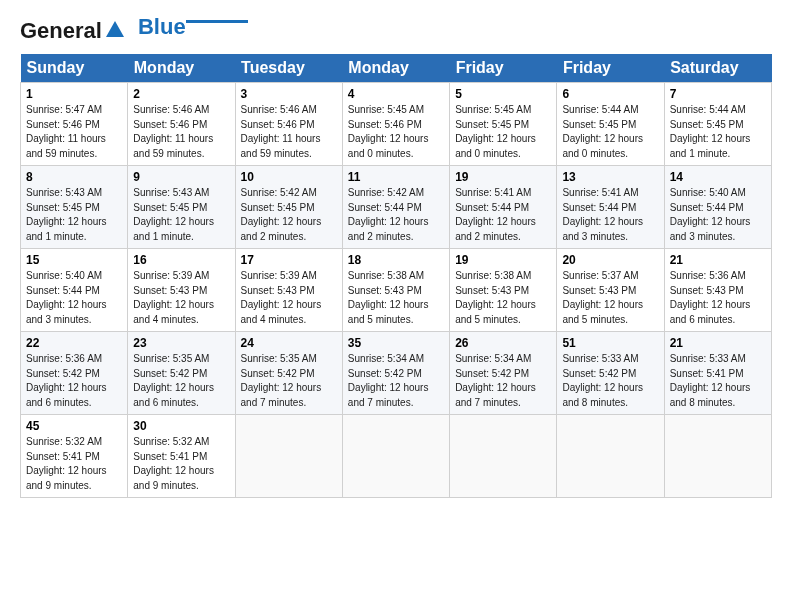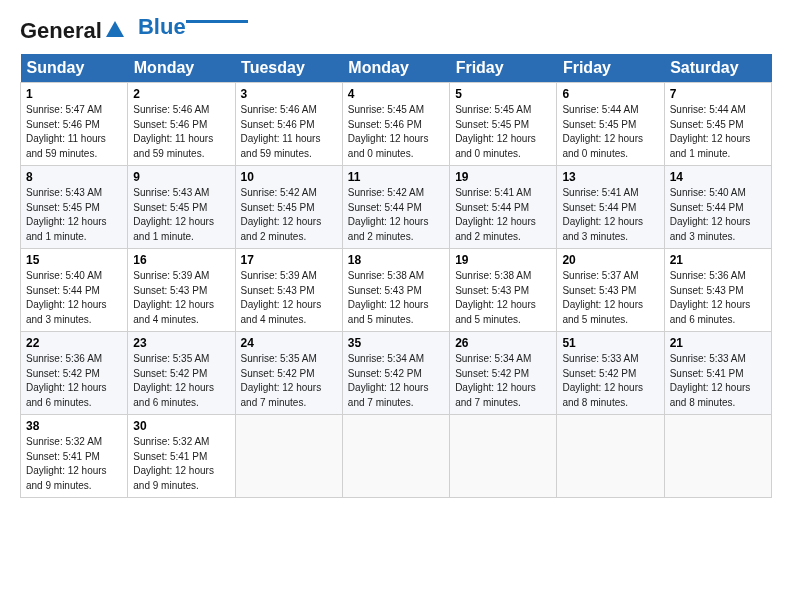--- a/index.html
+++ b/index.html
@@ -233,21 +233,21 @@
             <span class="day-num">51</span>
             <div class="day-info">Sunrise: 5:33 AM<br>Sunset: 5:42 PM<br>Daylight: 12 hours<br>and 8 minutes.</div>
           </td>
           <td>
             <span class="day-num">21</span>
             <div class="day-info">Sunrise: 5:33 AM<br>Sunset: 5:41 PM<br>Daylight: 12 hours<br>and 8 minutes.</div>
           </td>
         </tr>
         <tr>
           <td>
-            <span class="day-num">38</span>
+            <span class="day-num">45</span>
             <div class="day-info">Sunrise: 5:32 AM<br>Sunset: 5:41 PM<br>Daylight: 12 hours<br>and 9 minutes.</div>
           </td>
           <td>
             <span class="day-num">30</span>
             <div class="day-info">Sunrise: 5:32 AM<br>Sunset: 5:41 PM<br>Daylight: 12 hours<br>and 9 minutes.</div>
           </td>
           <td class="empty-cell"></td>
           <td class="empty-cell"></td>
           <td class="empty-cell"></td>
           <td class="empty-cell"></td>

